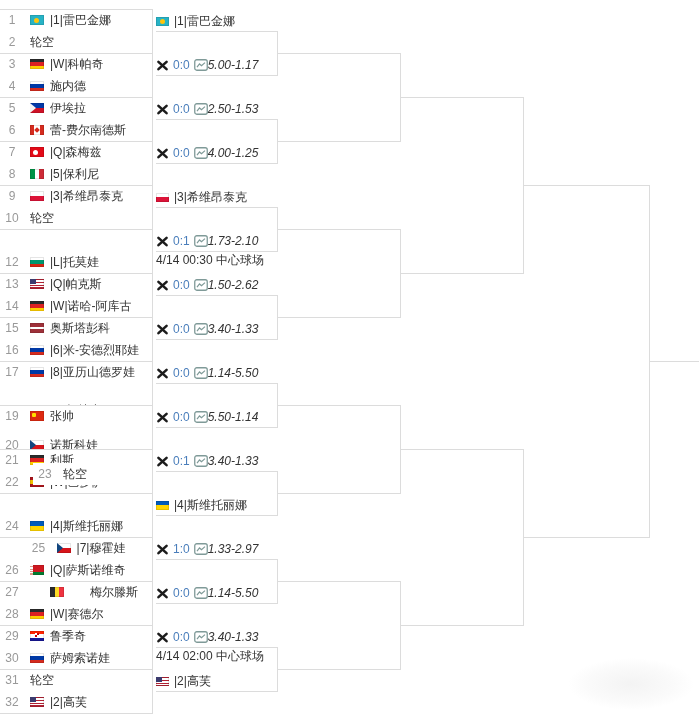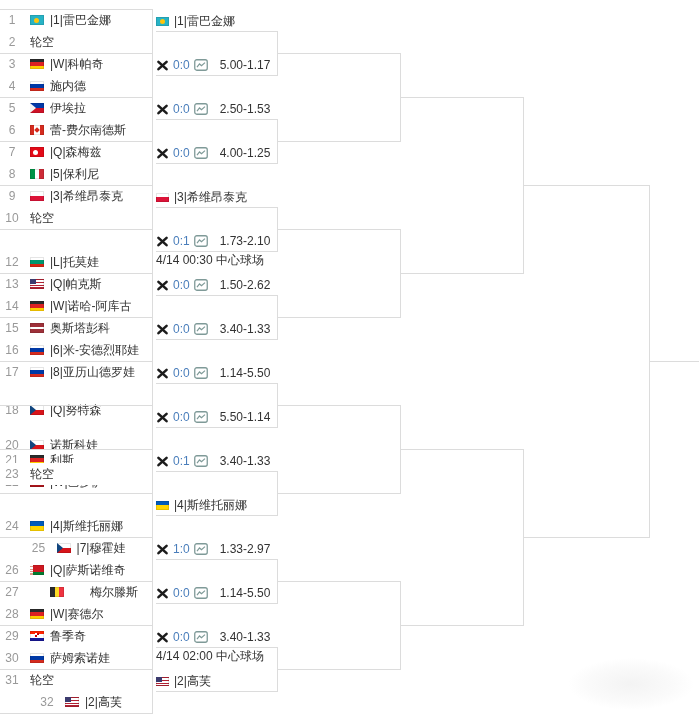--- a/index.html
+++ b/index.html
@@ -42,21 +42,21 @@
   .f-be{background:linear-gradient(90deg,#2b2b2b 0 33%,#fdda24 33% 67%,#ef3340 67%);}
   .f-hr{background:linear-gradient(180deg,#ff2400 0 33%,#fff 33% 67%,#171796 67%);}
   .f-hr::after{left:5px;top:2px;width:4px;height:4px;background:conic-gradient(#c00 0 25%,#fff 0 50%,#c00 0 75%,#fff 0);}
   
   .r2{position:absolute;left:156px;width:121px;height:20px;border-bottom:1px solid #dcdcdc;
       display:flex;align-items:center;font-size:12px;color:#333;white-space:nowrap;}
   .r2 .flag{margin-left:0;width:13px;height:9px;}
   .r2 .nm{margin-left:5px;}
   .r2 .icon{flex:none;display:inline-flex;align-items:center;}
   .r2 .score{color:#4a7ebb;margin:0 4px 0 4px;}
-  .r2 .odds{margin-left:12px;}
+  .r2 .odds{margin-left:0;font-style:italic;}
   .note{position:absolute;left:156px;font-size:12px;color:#333;white-space:nowrap;line-height:14px;}
   
   .watermark{position:absolute;left:568px;top:658px;width:126px;height:52px;border-radius:50%;
      background:radial-gradient(closest-side,rgba(140,140,140,.10),rgba(140,140,140,.04) 70%,transparent);}
 </style>
 </head>
 <body>
 
 <div class="stage" id="stage">
   <div class="watermark"></div>
@@ -136,36 +136,41 @@
     <div class="lrow" style="top: 361px;">
       <span class="num">17</span>
       <span class="flag f-ru"></span>
       <span class="nm">|8|亚历山德罗娃</span>
     </div>
     <div class="lrow" style="top: 399px;">
       <span class="num">18</span>
       <span class="flag f-cz"></span>
       <span class="nm">|Q|努特森</span>
     </div>
+    <div class="lrow" style="top: 405px;">
+      <span class="num">19</span>
+      <span class="flag f-cn"></span>
+      <span class="nm">张帅</span>
+    </div>
     <div class="lrow" style="top: 434px;">
       <span class="num">20</span>
       <span class="flag f-cz"></span>
       <span class="nm">诺斯科娃</span>
     </div>
     <div class="lrow" style="top: 449px;">
       <span class="num">21</span>
       <span class="flag f-de"></span>
       <span class="nm">利斯</span>
     </div>
     <div class="lrow" style="top: 471px;">
       <span class="num">22</span>
       <span class="flag f-es"></span>
       <span class="nm">|W|巴多萨</span>
     </div>
-    <div class="lrow" style="top: 463px;">
+    <div class="lrow" style="top: 463px; margin-left: 33px;">
       <span class="num">23</span>
       <span class="nm">轮空</span>
     </div>
     <div class="lrow" style="top: 515px;">
       <span class="num">24</span>
       <span class="flag f-ua"></span>
       <span class="nm">|4|斯维托丽娜</span>
     </div>
     <div class="lrow" style="top: 537px; justify-content: center;">
       <span class="num">25</span>
@@ -194,21 +199,21 @@
     </div>
     <div class="lrow" style="top: 647px;">
       <span class="num">30</span>
       <span class="flag f-ru"></span>
       <span class="nm">萨姆索诺娃</span>
     </div>
     <div class="lrow" style="top: 669px;">
       <span class="num">31</span>
       <span class="nm">轮空</span>
     </div>
-    <div class="lrow" style="top: 691px; margin-left: 35px;">
+    <div class="lrow" style="top: 691px;">
       <span class="num">32</span>
       <span class="flag f-us"></span>
       <span class="nm">|2|高芙</span>
     </div>
     <div class="r2" style="top: 11px;">
       <span class="flag f-kz"></span>
       <span class="nm">|1|雷巴金娜</span>
     </div>
     <div class="r2" style="top: 55px;">
       <span class="icon">

